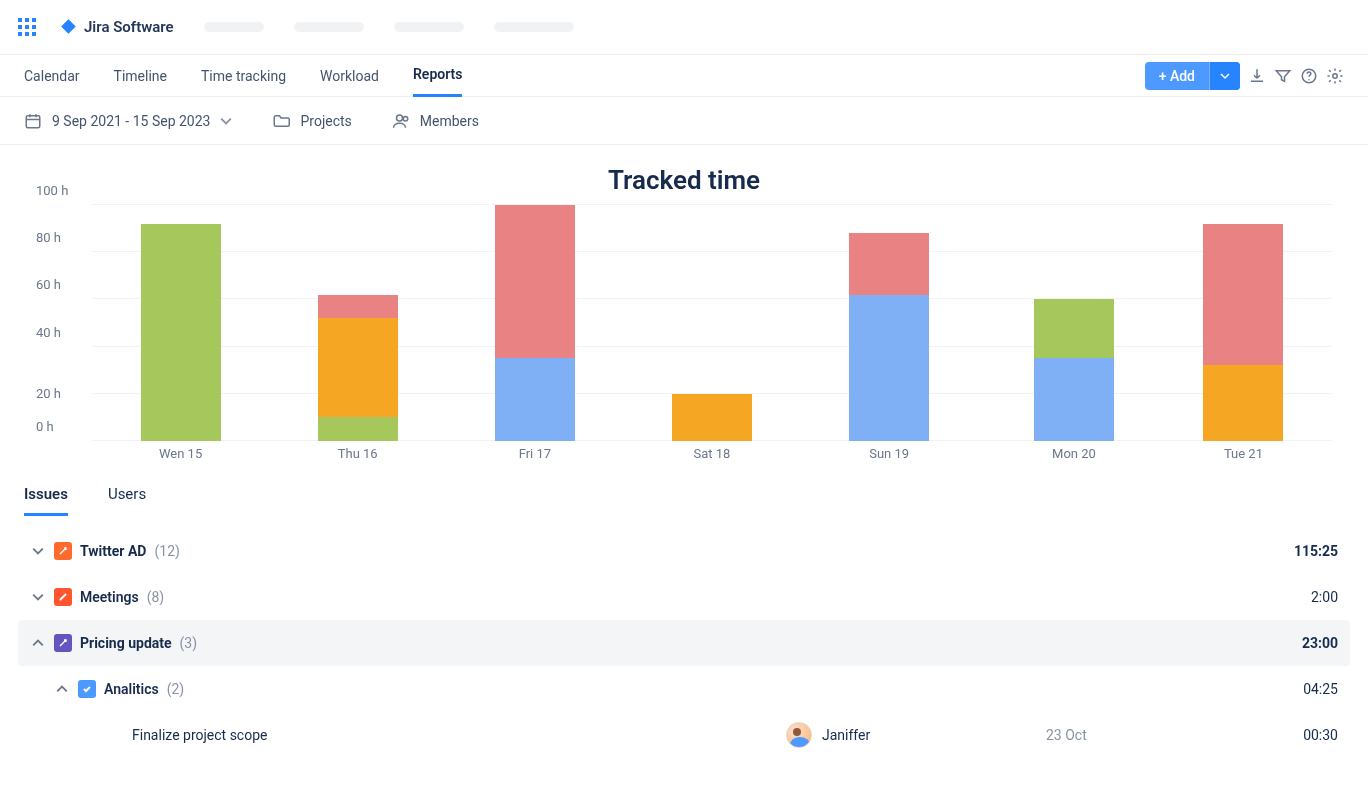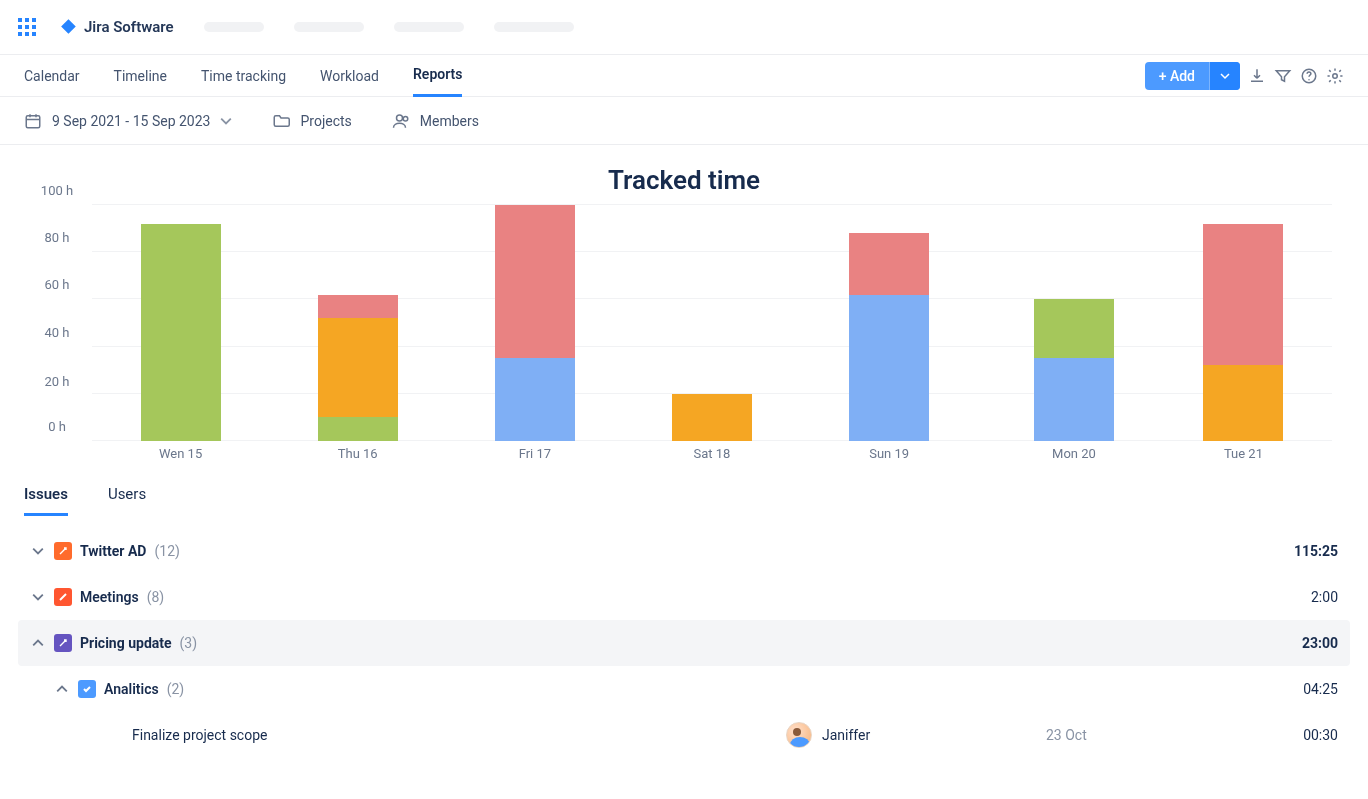--- a/index.html
+++ b/index.html
@@ -59,21 +59,21 @@
     border-bottom:1px solid #ecedf0;
   }
   .filter-item { display:flex; align-items:center; gap:10px; color:#44546f; cursor:pointer;}
   .chev-small { color:#8993a4;}
 
   
   .chart-title { text-align:center; font-size:26px; font-weight:600; margin:20px 0 10px;}
   .chart-wrap { padding: 0 36px; }
   .chart-area { position:relative; height:260px; }
   .yaxis { position:absolute; left:0; top:0; bottom:24px; width:50px; }
-  .ytick { position:absolute; right:0; font-size:13px; color:#6B778C; transform:translateY(-50%); text-align:center; width:100%; padding-right:8px;}
+  .ytick { position:absolute; right:0; font-size:13px; color:#6B778C; transform:translateY(-50%); text-align:left; width:100%; padding-right:8px;}
   .plot { position:absolute; left:56px; right:0; top:0; bottom:24px; }
   .grid { position:absolute; left:0; right:0; border-top:1px solid #f1f2f4; }
   .bar-col { position:absolute; bottom:0; width:80px; display:flex; flex-direction:column-reverse; }
   .seg { width:100%; }
   .xlabel { position:absolute; bottom:-20px; left:0; right:0; text-align:center; font-size:13px; color:#6B778C;}
 
   
   .lowertabs { display:flex; gap:40px; padding: 20px 24px 8px; }
   .ltab { color:#172B4D; cursor:pointer; padding-bottom:10px; font-size:15px;}
   .ltab.active { font-weight:600; border-bottom:3px solid #2684FF;}
@@ -202,21 +202,21 @@
       </svg>
     <span>Members</span>
   </div>
 </div>
 
 <div class="chart-title">Tracked time</div>
 <div class="chart-wrap">
   <div class="chart-area" id="chart-area">
       <div class="yaxis">
         <div class="ytick" style="bottom: 0px;">0 h</div>
-        <div class="ytick" style="bottom: 45px;">20 h</div>
+        <div class="ytick" style="bottom: 33px;">20 h</div>
         <div class="ytick" style="bottom: 94.4px;">40 h</div>
         <div class="ytick" style="bottom: 141.6px;">60 h</div>
         <div class="ytick" style="bottom: 188.8px;">80 h</div>
         <div class="ytick" style="bottom: 236px;">100 h</div>
       </div>
       <div class="plot">
         <div class="grid" style="bottom: 0px;"></div>
         <div class="grid" style="bottom: 47.2px;"></div>
         <div class="grid" style="bottom: 94.4px;"></div>
         <div class="grid" style="bottom: 141.6px;"></div>

